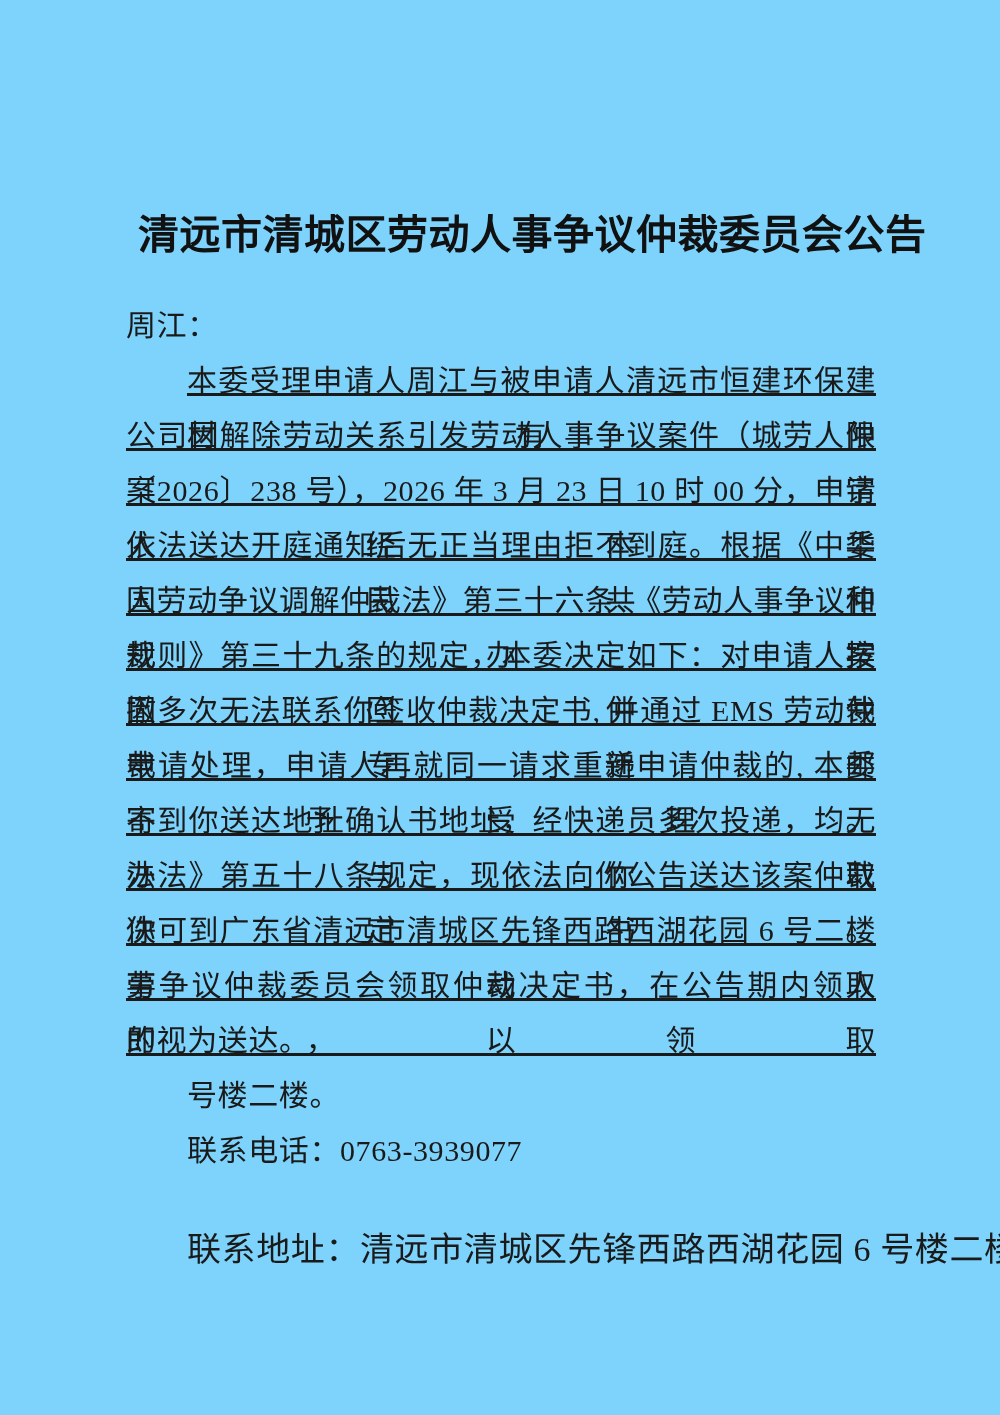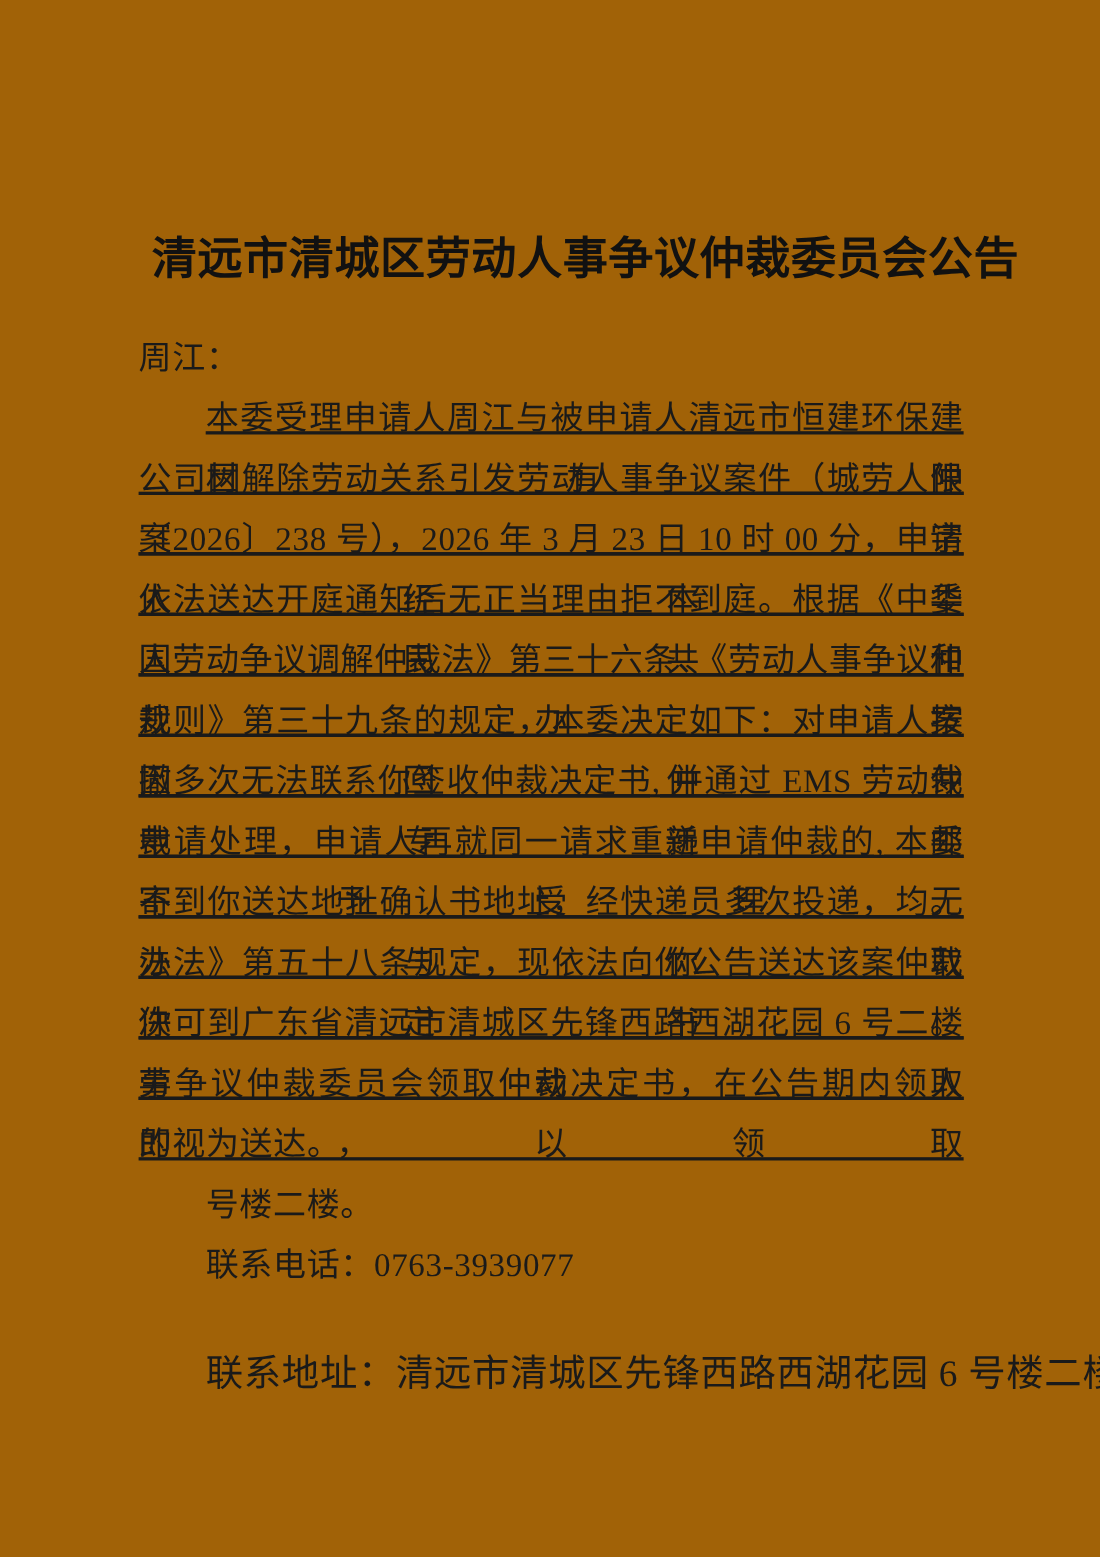--- a/index.html
+++ b/index.html
@@ -6,21 +6,21 @@
   html, body {
     margin: 0;
     padding: 0;
     background: #ffffff;
   }
 
   .page {
     position: relative;
     width: 1000px;
     height: 1415px;
-    background: #a16207;
+    background: #7dd3fc;
     overflow: hidden;
     box-sizing: border-box;
   }
 
   
   .doc-title {
     position: absolute;
     left: 138px;
     top: 178px;
     width: 740px;

